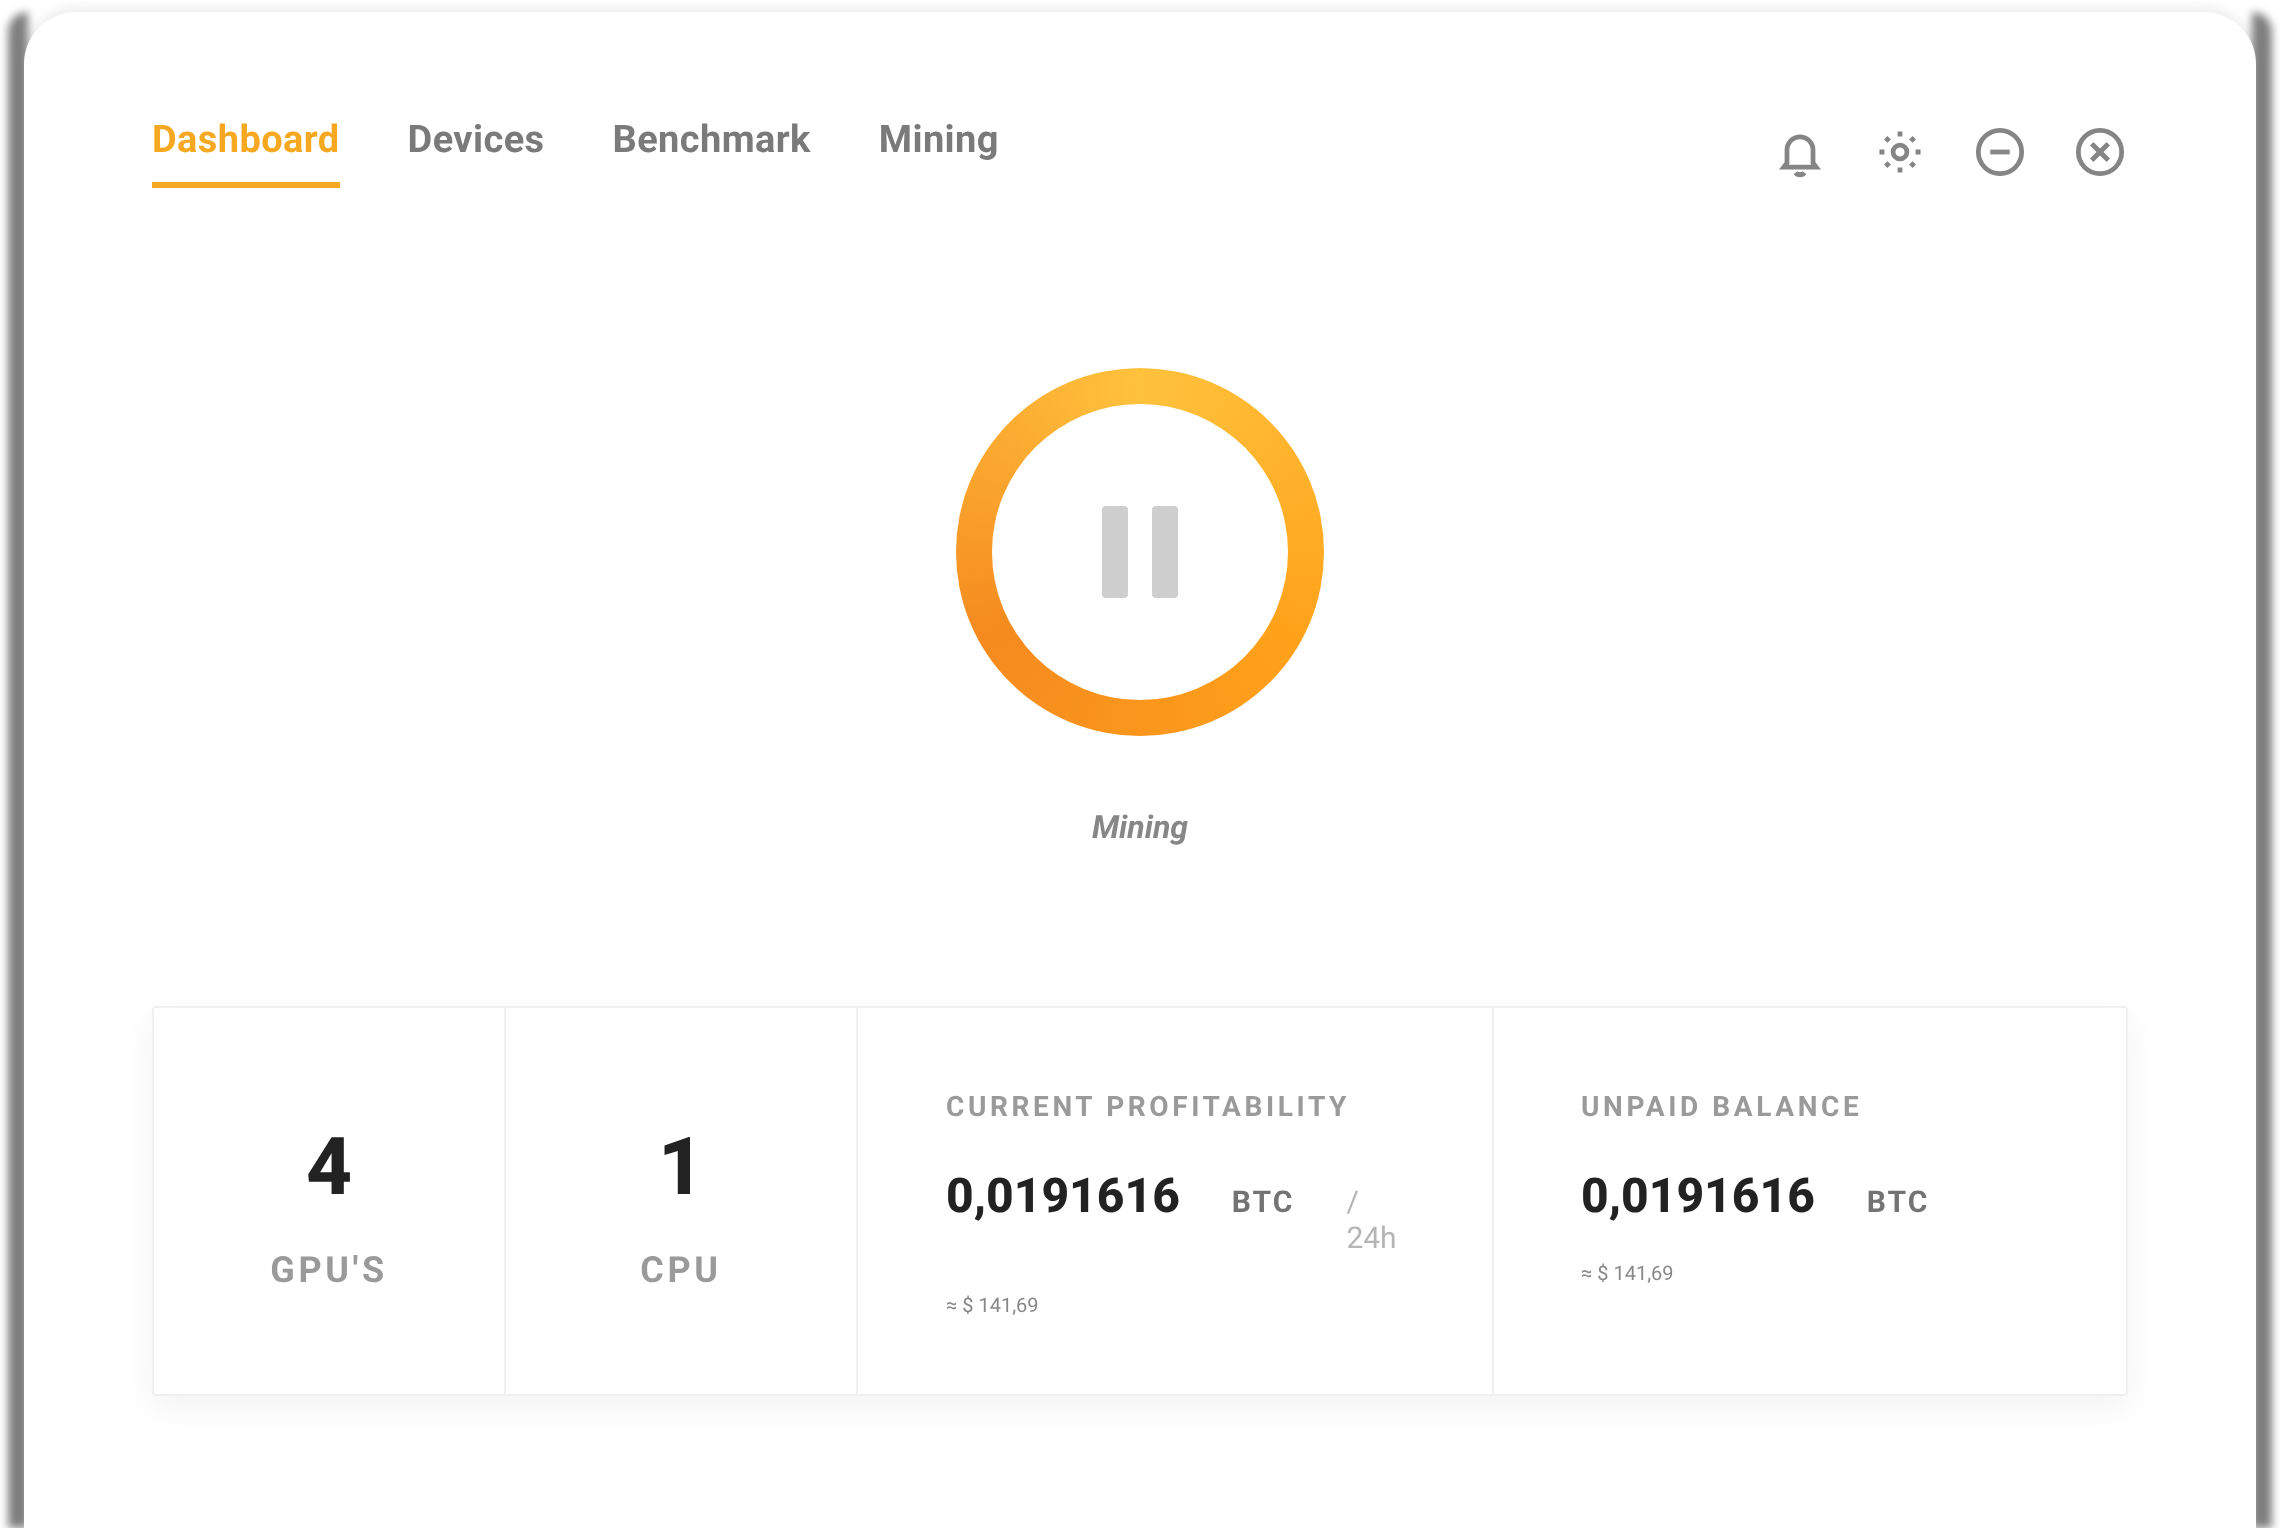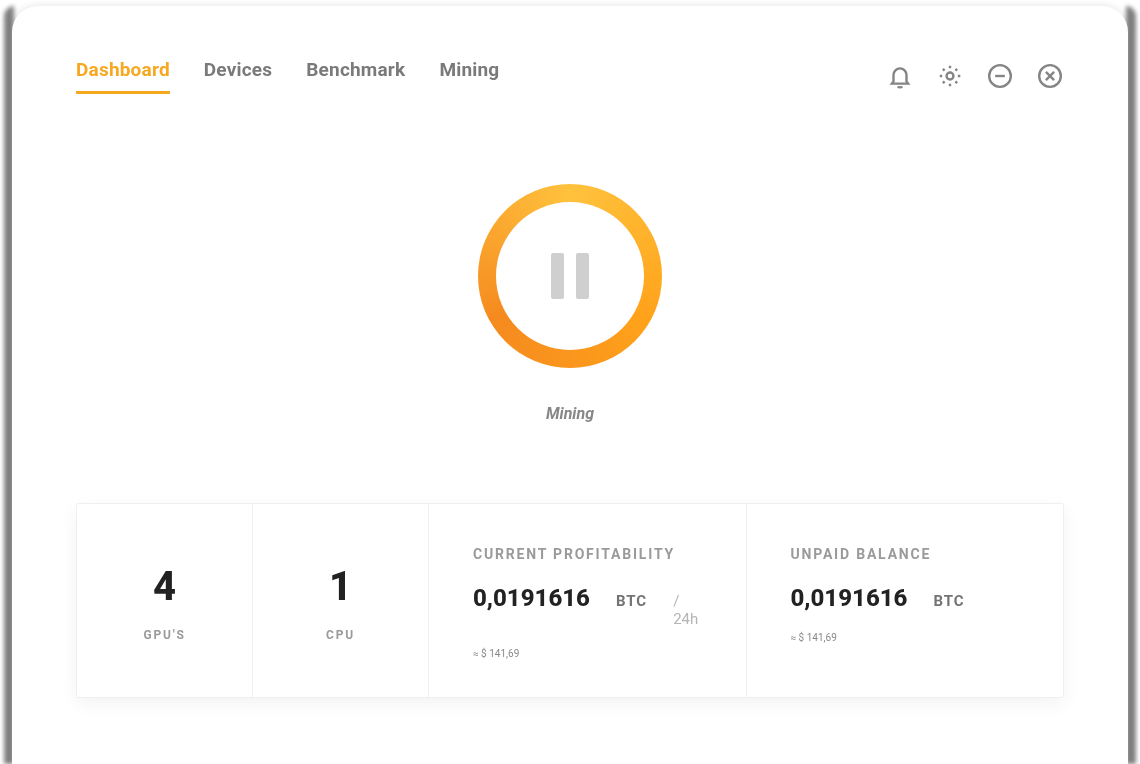--- a/index.html
+++ b/index.html
@@ -148,21 +148,21 @@
     justify-content: center;
     min-width: 176px;
   }
   .big-num {
     font-size: 40px;
     font-weight: 800;
     color: #222;
     margin-bottom: 18px;
   }
   .stat-label {
-    font-size: 12px;
+    font-size: 18px;
     font-weight: 700;
     letter-spacing: 1.8px;
     color: #9a9a9a;
   }
   .stat.wide { flex: 1; }
   .stat-title {
     font-size: 14px;
     font-weight: 700;
     letter-spacing: 1.8px;
     color: #9a9a9a;

